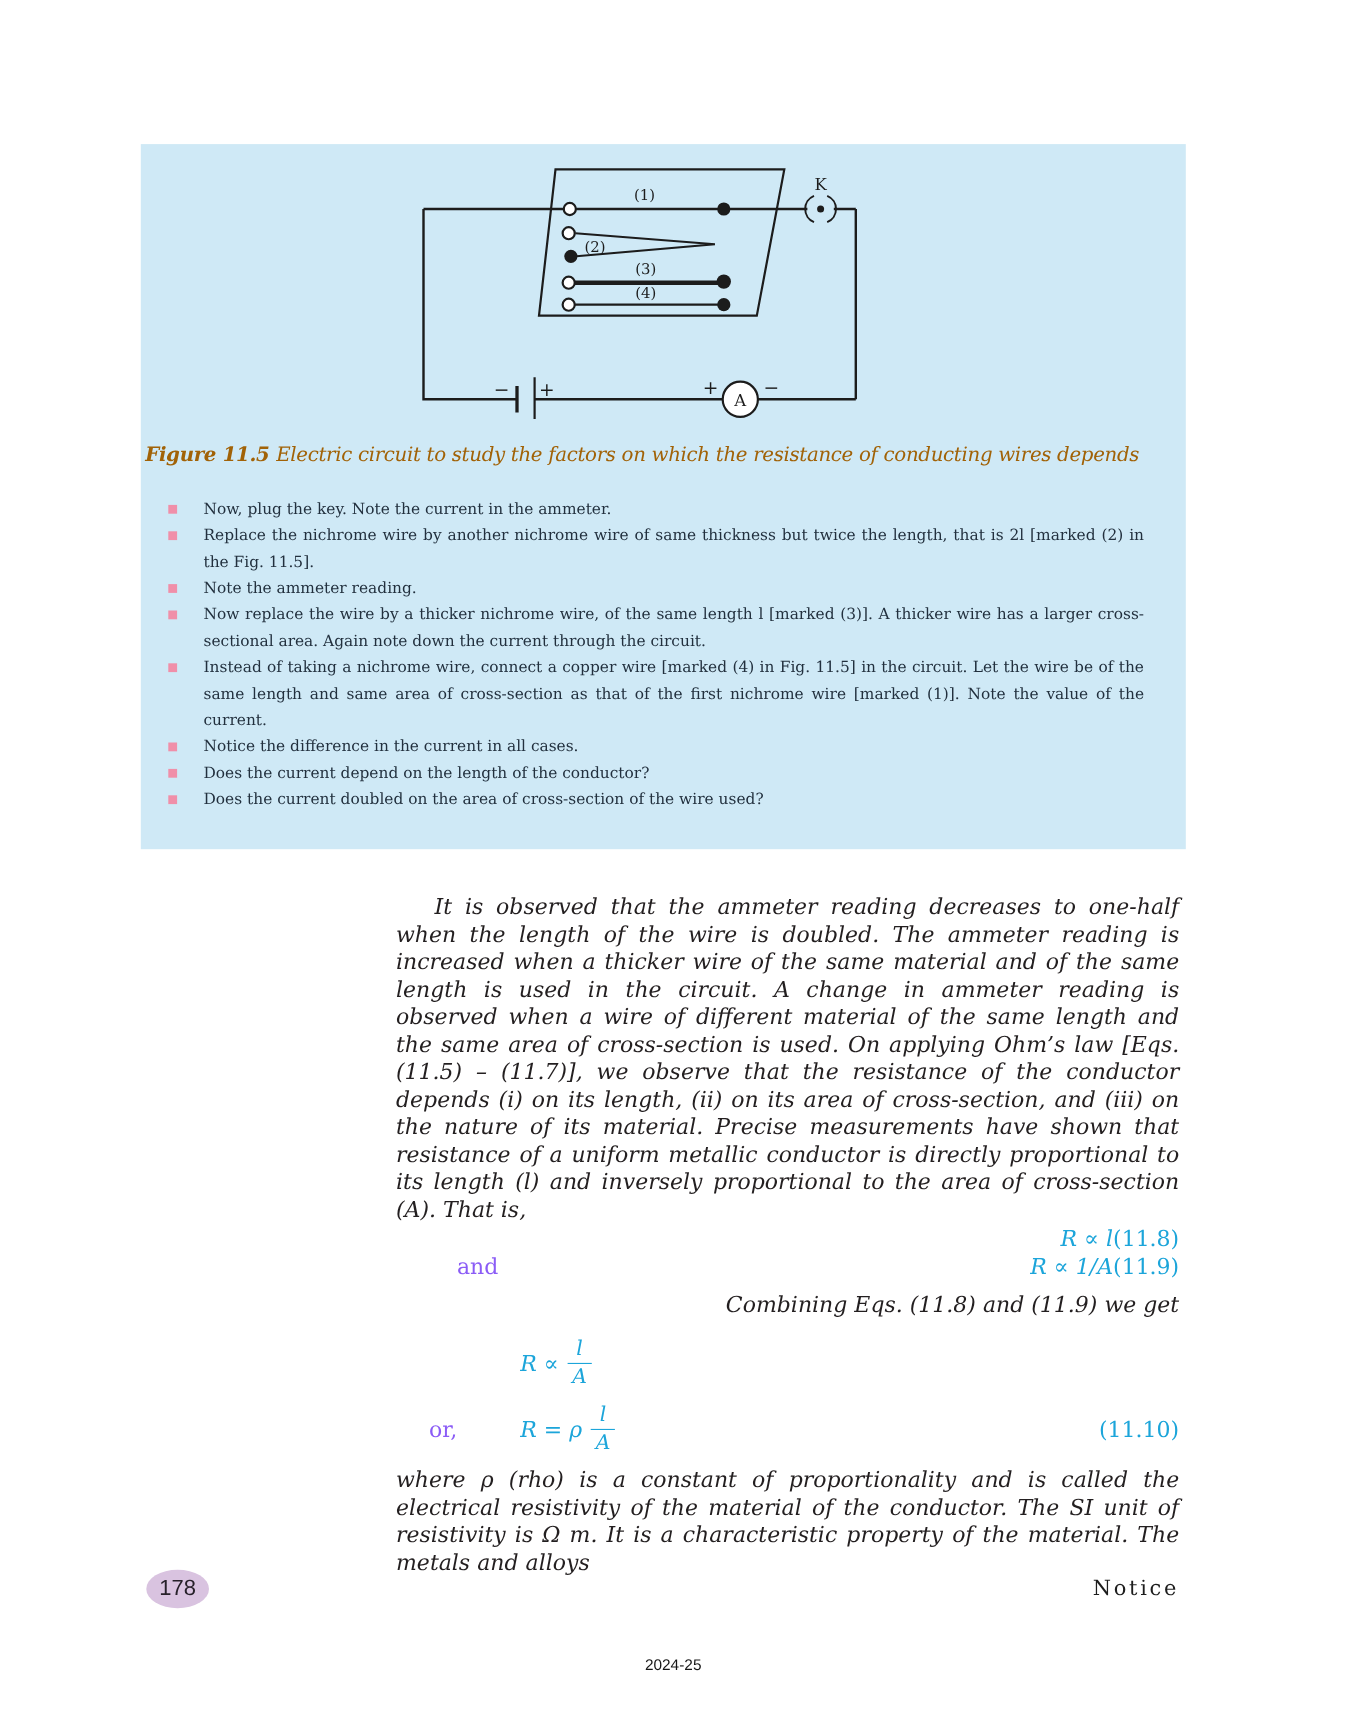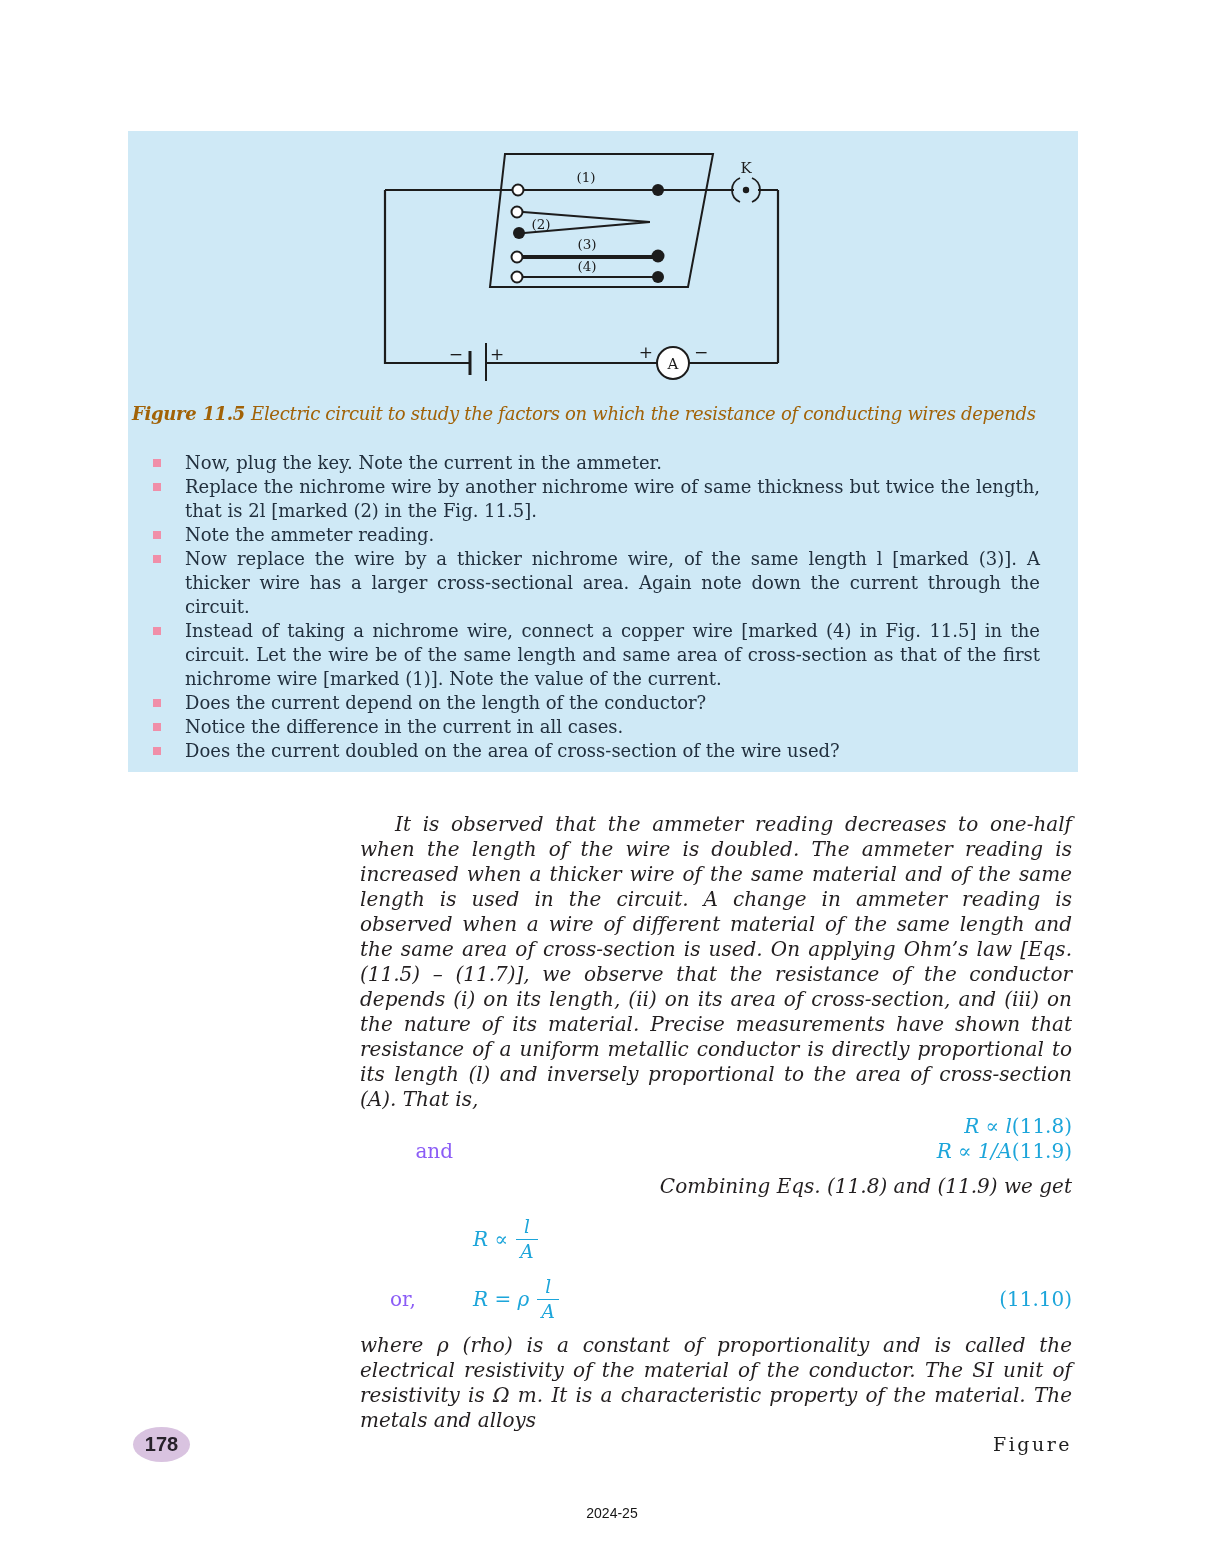--- a/index.html
+++ b/index.html
@@ -19,21 +19,21 @@
   .csign{ font-family:"DejaVu Serif",serif; font-size:17px; fill:#1c1c1c; }
   .caption{
     position:absolute; left:4px; top:272px; width:925px; margin:0;
     font-style:italic; font-size:18px; letter-spacing:-0.3px;
     white-space:nowrap; color:#a16207;
   }
   .caption .cap-label{ font-weight:bold; margin-right:6px; }
   .bullets{
     position:absolute; left:24px; top:320px; width:888px;
     margin:0; padding:0; list-style:none;
-    font-size:18px; line-height:24px; text-align:justify; color:#22303e;
+    font-size:14px; line-height:24px; text-align:justify; color:#22303e;
   }
   .bullets li{ position:relative; padding-left:33px; margin:0; }
   .sq{
     position:absolute; left:1px; top:8px; width:8px; height:8px;
     background:#f08fa9;
   }
   
   .body-col{
     position:absolute; left:360px; top:812px; width:712px;
     font-size:20px; line-height:25px; text-align:justify;
@@ -61,21 +61,21 @@
     display:inline-flex; flex-direction:column; align-items:center;
     font-size:18.5px; line-height:1.15; font-style:italic; color:#1ca5da;
   }
   .frac .fnum{ padding:0 8px 1px; border-bottom:1.6px solid #1ca5da; }
   .frac .fden{ padding-top:1px; }
   
   .page-badge{
     position:absolute; left:133px; top:1427px; width:57px; height:35px;
     background:#d9c3e0; border-radius:50%;
     display:flex; align-items:center; justify-content:center;
-    font-family:"Liberation Sans",sans-serif; font-weight:bold; font-size:20px; color:#27212a;
+    font-family:"Liberation Sans",sans-serif; font-weight:normal; font-size:20px; color:#27212a;
   }
   .footer-right{
     position:absolute; right:152px; top:1433px;
     font-size:19px; letter-spacing:2.5px; color:#1d1d1d;
   }
   .footer-center{
     position:absolute; left:0; top:1505px; width:100%;
     text-align:center; font-family:"Liberation Sans",sans-serif;
     font-size:14px; color:#161616;
   }
@@ -145,22 +145,22 @@
     <p class="caption">
       <span class="cap-label">Figure 11.5</span><span>Electric circuit to study the factors on which the resistance of conducting wires depends</span>
     </p>
 
     <ul class="bullets">
       <li><span class="sq"></span><span>Now, plug the key. Note the current in the ammeter.</span></li>
       <li><span class="sq"></span><span>Replace the nichrome wire by another nichrome wire of same thickness but twice the length, that is 2l [marked (2) in the Fig. 11.5].</span></li>
       <li><span class="sq"></span><span>Note the ammeter reading.</span></li>
       <li><span class="sq"></span><span>Now replace the wire by a thicker nichrome wire, of the same length l [marked (3)]. A thicker wire has a larger cross-sectional area. Again note down the current through the circuit.</span></li>
       <li><span class="sq"></span><span>Instead of taking a nichrome wire, connect a copper wire [marked (4) in Fig. 11.5] in the circuit. Let the wire be of the same length and same area of cross-section as that of the first nichrome wire [marked (1)]. Note the value of the current.</span></li>
+      <li><span class="sq"></span><span>Notice the difference in the current in all cases.</span></li>
       <li><span class="sq"></span><span>Does the current depend on the length of the conductor?</span></li>
-      <li><span class="sq"></span><span>Notice the difference in the current in all cases.</span></li>
       <li><span class="sq"></span><span>Does the current doubled on the area of cross-section of the wire used?</span></li>
     </ul>
   </section>
 
   <div class="body-col">
 
     <p class="para para-first">It is observed that the ammeter reading decreases to one-half when the length of the wire is doubled. The ammeter reading is increased when a thicker wire of the same material and of the same length is used in the circuit. A change in ammeter reading is observed when a wire of different material of the same length and the same area of cross-section is used. On applying Ohm’s law [Eqs. (11.5) – (11.7)], we observe that the resistance of the conductor depends (i) on its length, (ii) on its area of cross-section, and (iii) on the nature of its material. Precise measurements have shown that resistance of a uniform metallic conductor is directly proportional to its length (l) and inversely proportional to the area of cross-section (A). That is,</p>
 
     <div class="eq-row first">
       <span class="eq-lead"></span>
@@ -197,16 +197,16 @@
           <span class="fden">A</span>
         </span>
       </span>
       <span class="eq-num">(11.10)</span>
     </div>
 
     <p class="para para-last">where ρ (rho) is a constant of proportionality and is called the electrical resistivity of the material of the conductor. The SI unit of resistivity is Ω m. It is a characteristic property of the material. The metals and alloys</p>
   </div>
 
   <div class="page-badge">178</div>
-  <div class="footer-right">Figure</div>
+  <div class="footer-right">Notice</div>
   <div class="footer-center">2024-25</div>
 
 </div>
 
 </body></html>

